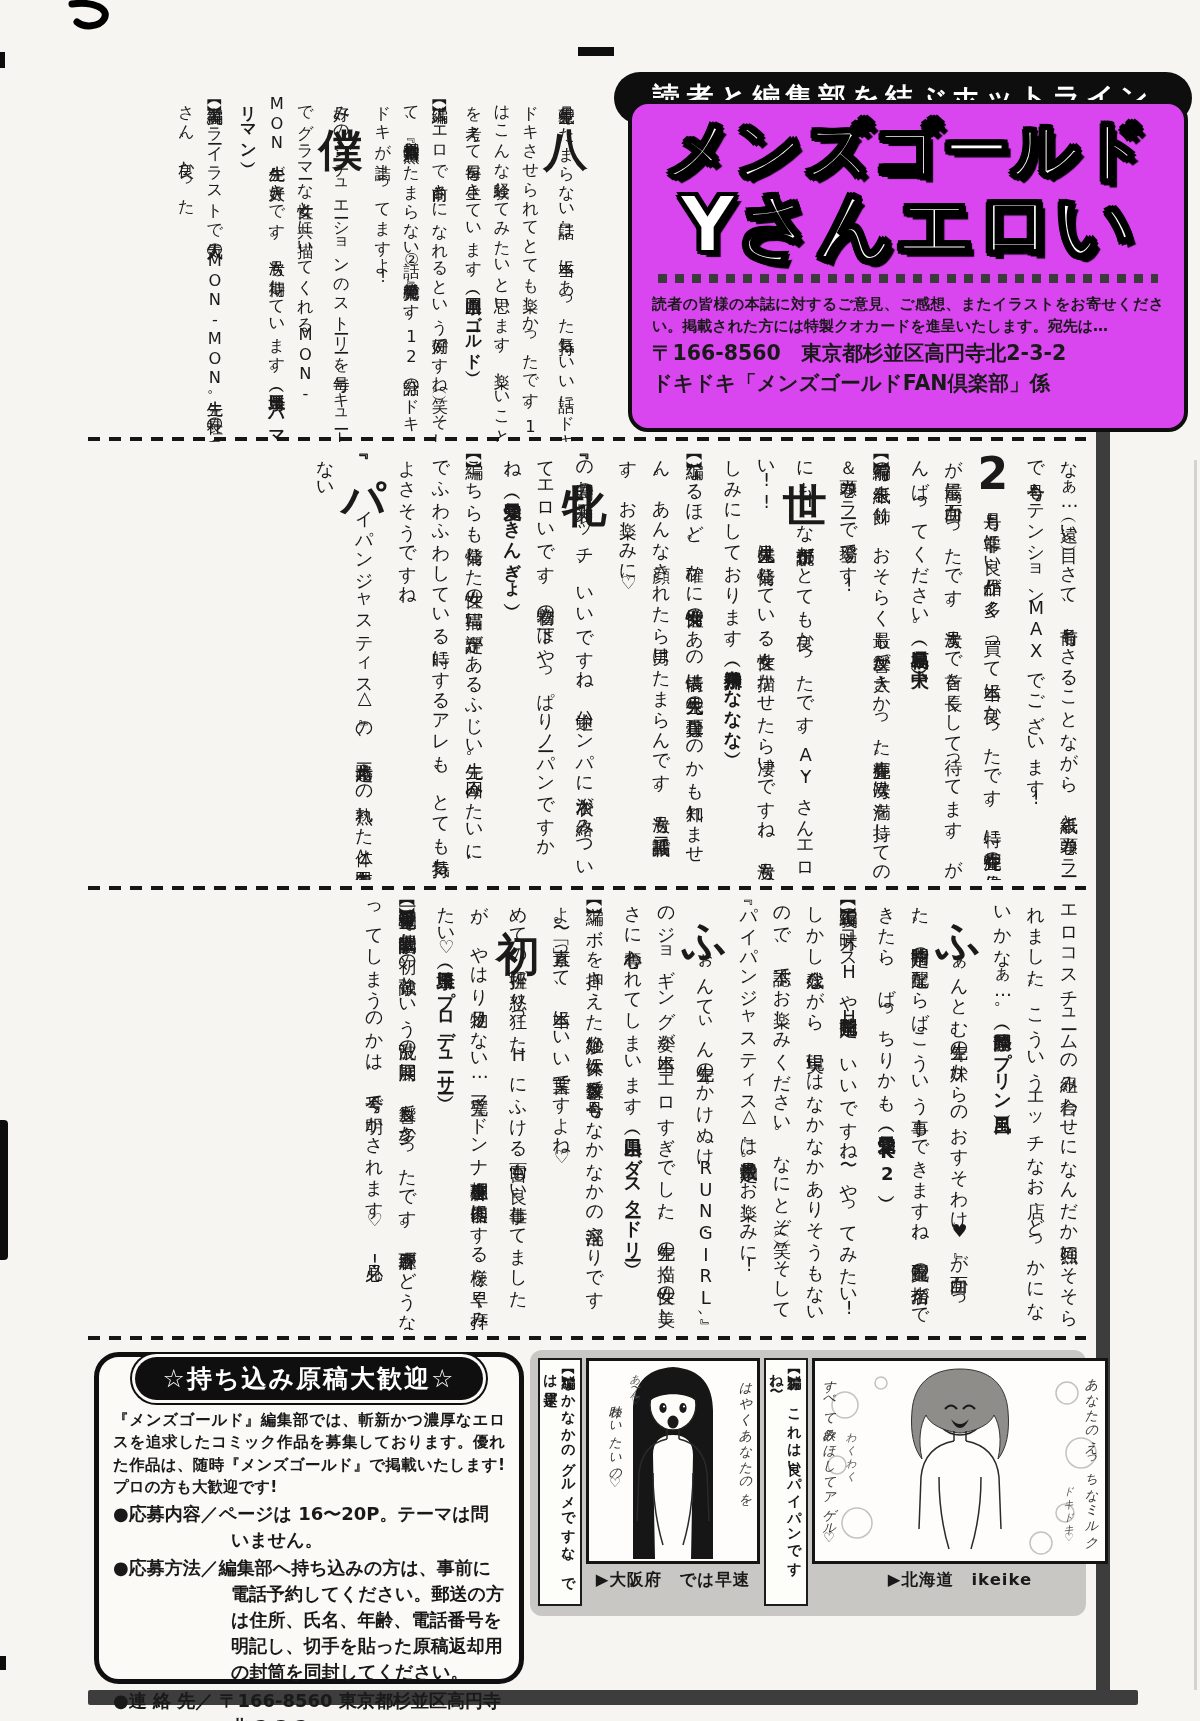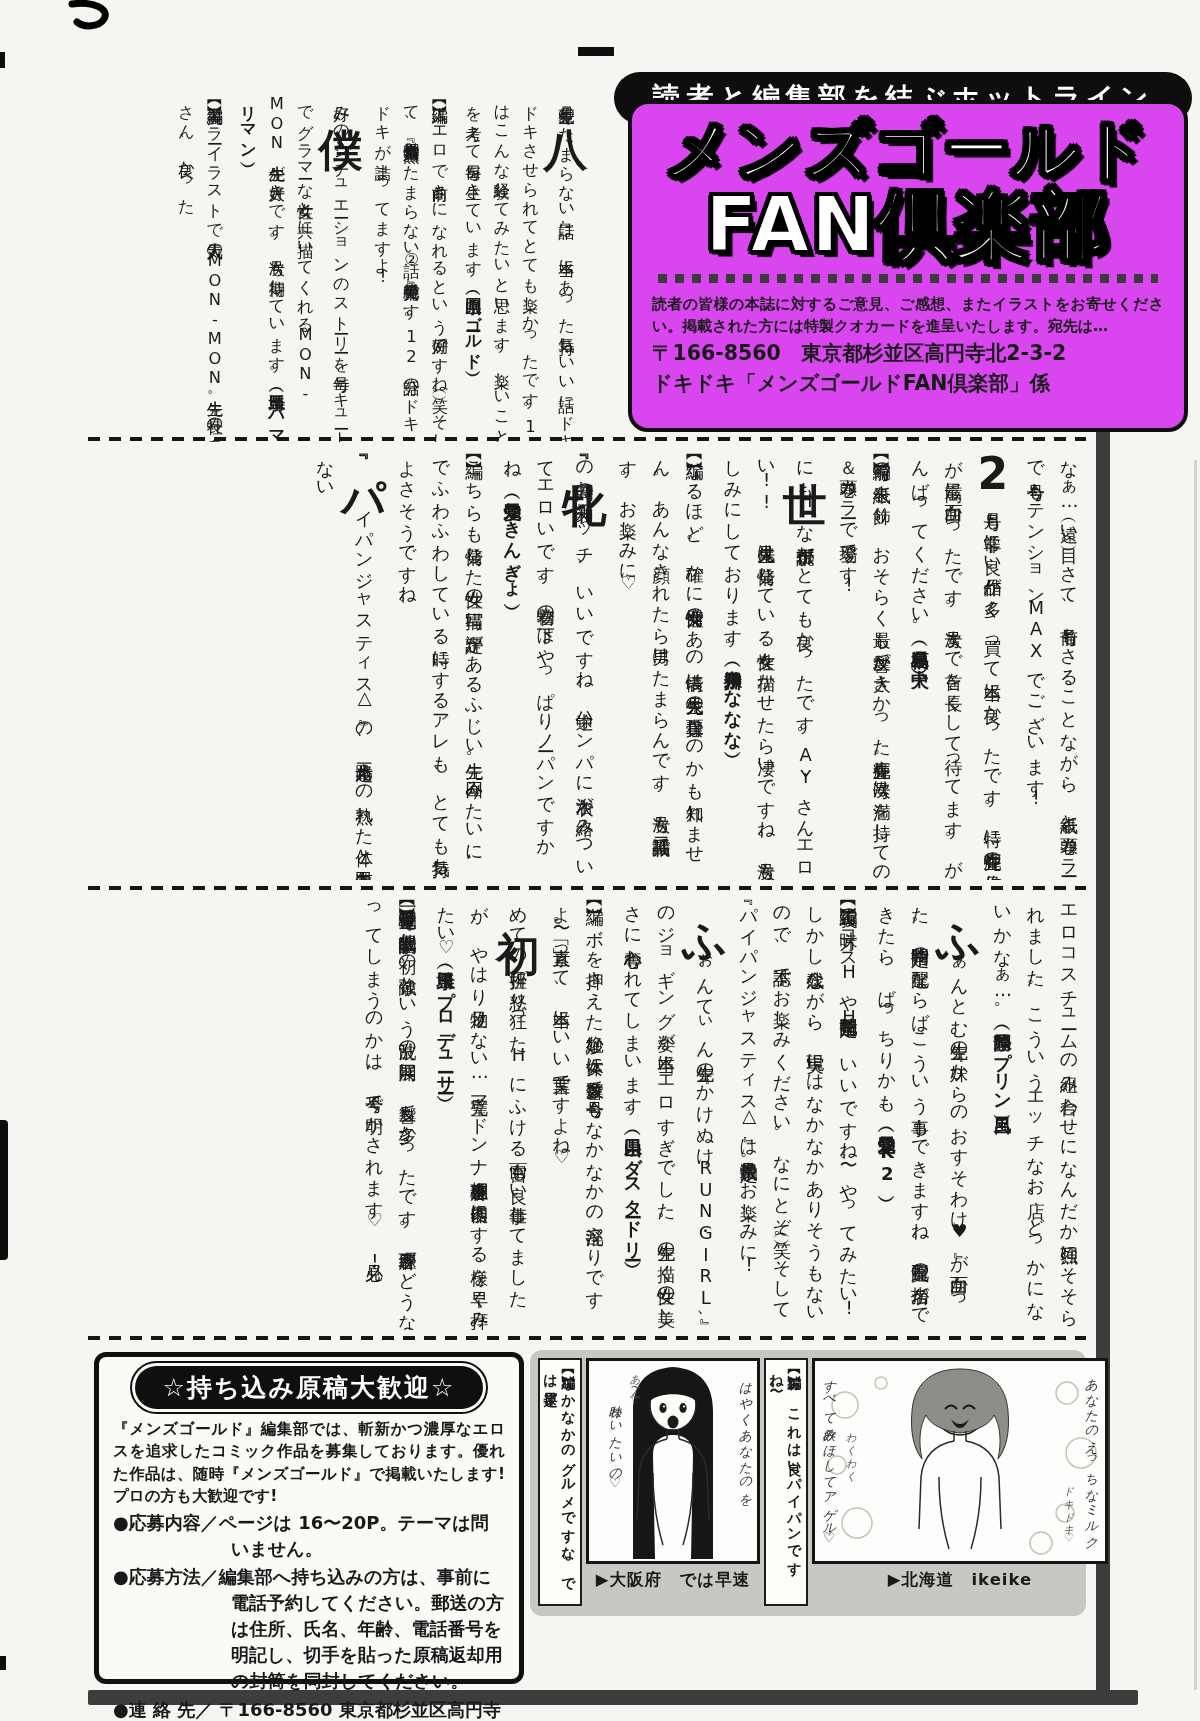--- a/index.html
+++ b/index.html
@@ -46,21 +46,21 @@
   .dash{position:absolute;left:88px;width:998px;height:4px;
         background:repeating-linear-gradient(90deg,#161616 0 12px,transparent 12px 21px);}
 
   
   .right-bar{position:absolute;left:1096px;top:432px;width:14px;height:1260px;background:#3d3d3d;}
   .bottom-bar{position:absolute;left:88px;top:1690px;width:1050px;height:15px;background:#3d3d3d;border-radius:2px;}
   .edge-line{position:absolute;left:1194px;top:460px;width:3px;height:1230px;background:#d4d3cf;}
 
   
   .sub-box{position:absolute;left:94px;top:1352px;width:430px;height:332px;background:#fbfaf7;
-           border:5px solid #0f0f0f;border-radius:12px;padding:9px 14px 8px;}
+           border:5px solid #0f0f0f;border-radius:25px;padding:0 14px 8px;}
   .sub-title{background:#0f0f0f;color:#fff;border-radius:22px;text-align:center;font-size:25px;
              font-weight:800;letter-spacing:2px;padding:5px 0;margin:0 22px 9px;
              box-shadow:0 0 0 3px #fbfaf7,0 0 0 5px #0f0f0f;}
   .sub-intro{font-size:15.5px;font-weight:700;line-height:1.45;text-align:justify;}
   .sub-item{font-size:18px;font-weight:700;line-height:1.45;padding-left:118px;text-indent:-118px;margin-top:2px;}
   .sub-line{font-size:14.5px;font-weight:700;line-height:1.45;padding-left:112px;margin-top:8px;}
 
   
   .fan-panel{position:absolute;left:530px;top:1350px;width:556px;height:266px;background:#c8c7c3;
              border-radius:12px;display:flex;align-items:flex-start;padding:8px;gap:4px;}
@@ -88,21 +88,21 @@
   <div class="art" style="left:0;top:1656px;width:6px;height:14px;"></div>
 
   <div class="banner-stub"></div>
   <div class="banner">
     <span>読者と編集部を結ぶホットライン</span>
   </div>
 
   <div class="title-box">
     <div class="big-title">
       <span class="l1">メンズゴールド</span>
-      <span class="l2">FAN倶楽部</span>
+      <span class="l2">Yさんエロい</span>
     </div>
     <div class="sq-dots"></div>
     <div class="intro">読者の皆様の本誌に対するご意見、ご感想、またイラストをお寄せください。掲載された方には特製クオカードを進呈いたします。宛先は…</div>
     <div class="addr">〒166-8560　東京都杉並区高円寺北2-3-2</div>
     <div class="addr">ドキドキ「メンズゴールドFAN倶楽部」係</div>
   </div>
 
   <div class="vband band1">
     <span class="unit"><span class="dc">八</span><span>月薫先生の『たまらない話』は、本当にあった気持ちいい話にドキドキさせられてとても楽しかったです。1度はこんな経験してみたいと思います。楽しいことを考えて毎日を生きています。</span><span class="attr">（岡山県　ゴールド）</span></span><span class="unit"><span>【編】人はエロで前向きになれるという好例ですね（笑）。そして、単行本最新刊『八月薫のたまらない話②』絶賛発売中です。12話分のドキドキが詰まってますよ!</span></span><span class="unit"><span class="dc">僕</span><span>好みのシチュエーションのストーリーを毎号、キュートでグラマーな女性と共に描いてくれるMON-MON先生が大好きです。次号も期待しています。</span><span class="attr">（埼玉県　ハマリマン）</span></span><span class="unit"><span>【編】美麗カラーイラストで大人気のMON-MON先生。社長の奥さん、良かった</span></span>
   </div>

